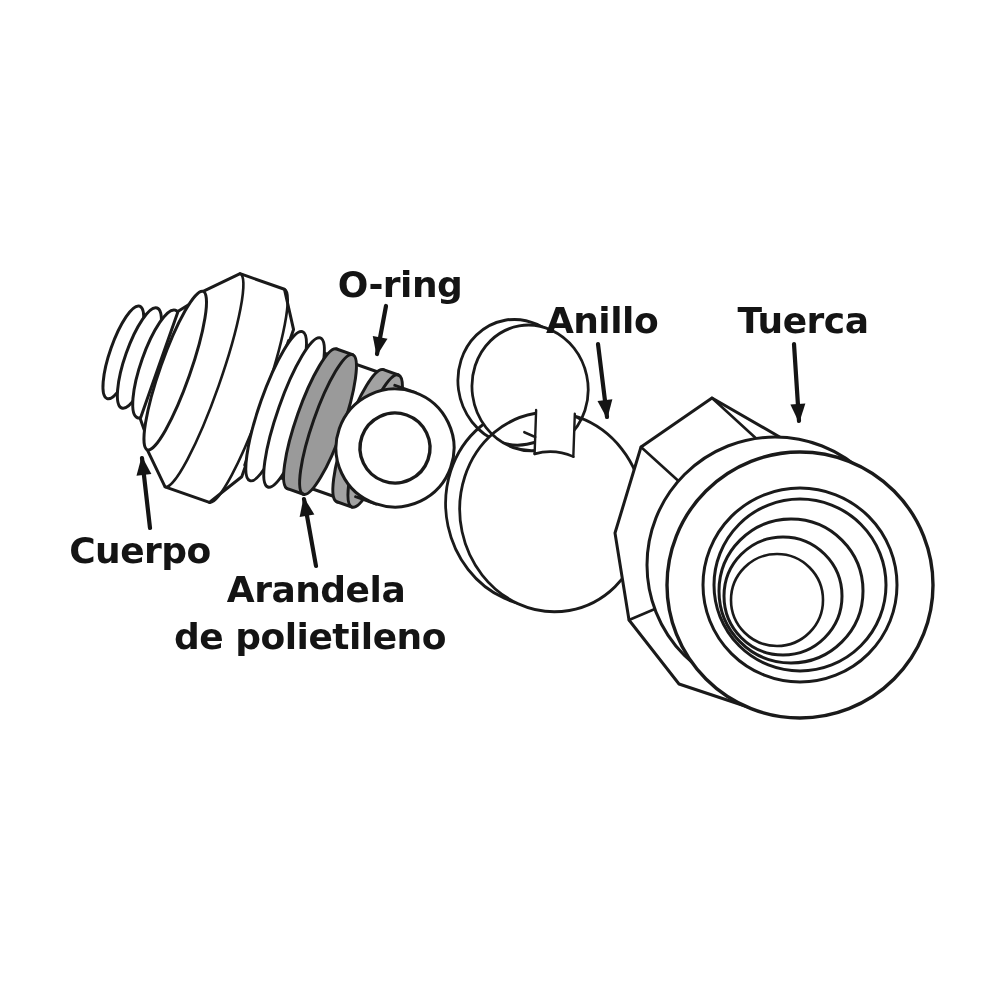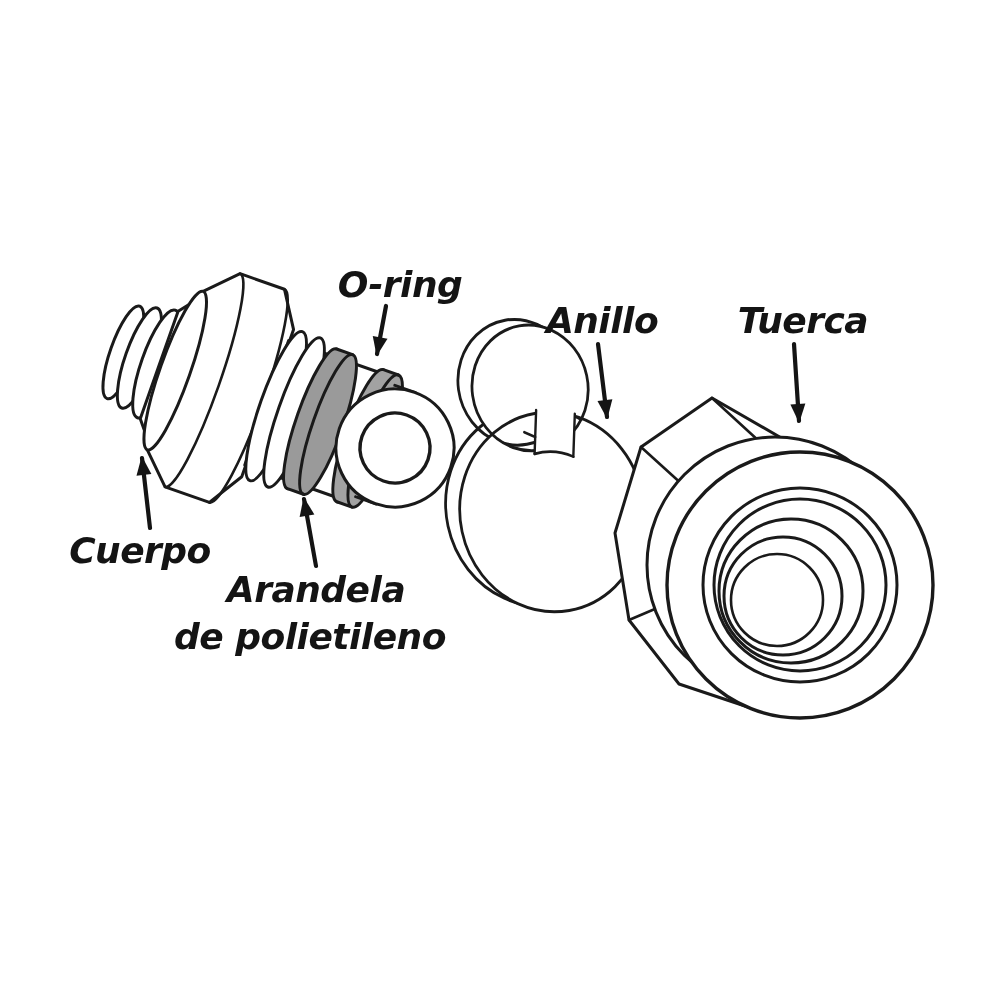--- a/index.html
+++ b/index.html
@@ -9,21 +9,20 @@
     width: 1000px;
     height: 1000px;
     font-family: "DejaVu Sans", "Liberation Sans", sans-serif;
   }
   .stage {
     position: relative;
     width: 1000px;
     height: 864px;
     background: #ffffff;
     overflow: hidden;
-    font-style: italic;
   }
   svg { display: block; }
   .label {
     font-family: "DejaVu Sans", "Liberation Sans", sans-serif;
     font-weight: bold;
     font-size: 36px;
     fill: #141414;
     letter-spacing: -0.5px;
   }
   .outline {

